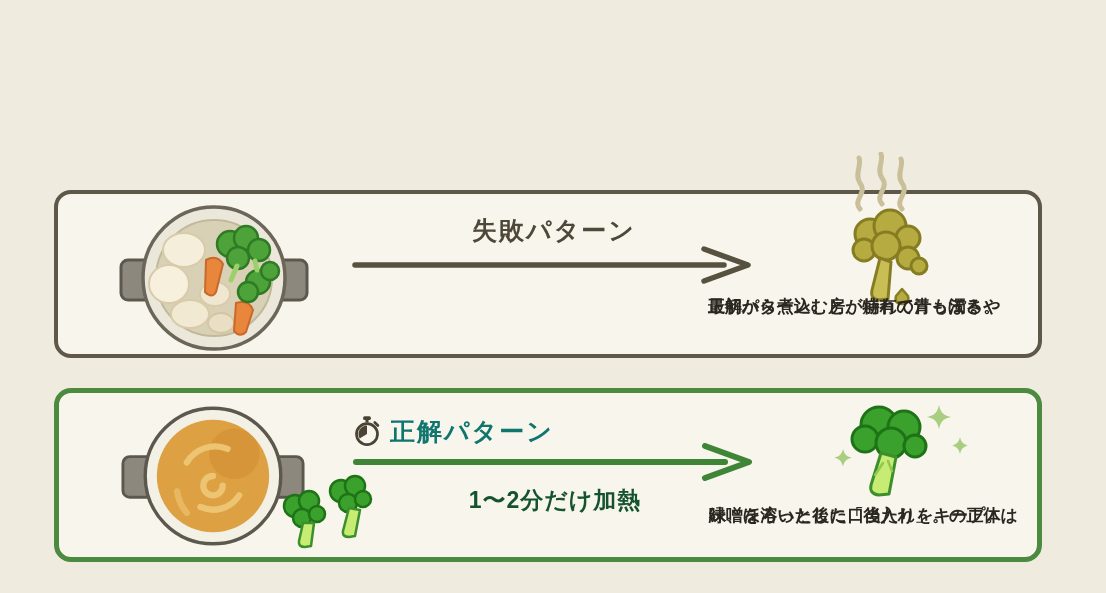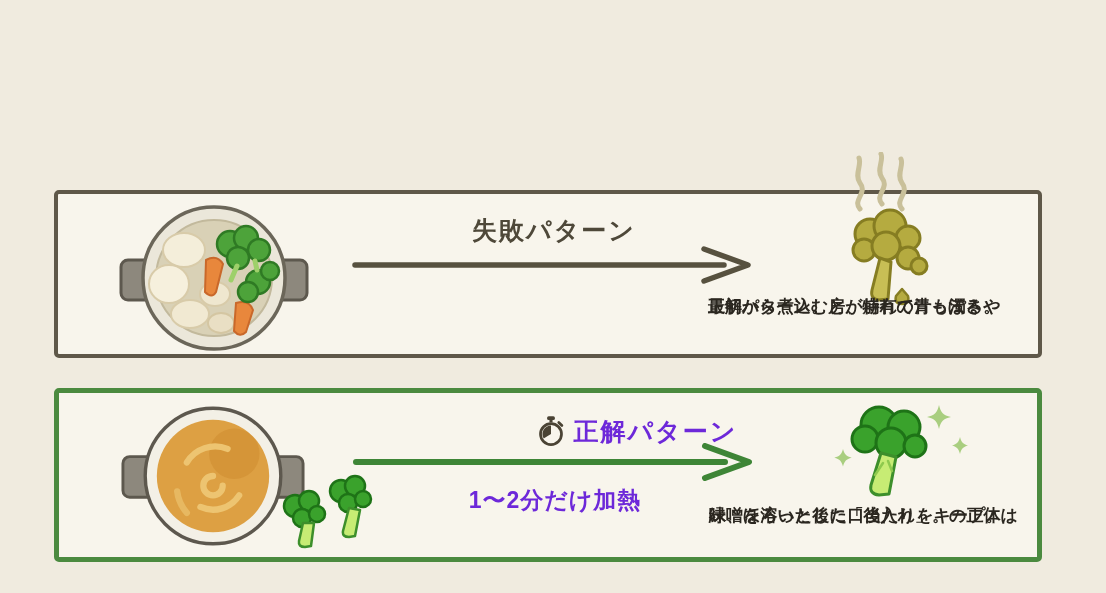--- a/index.html
+++ b/index.html
@@ -15,21 +15,21 @@
   
   .title{
     position:absolute;left:57px;top:44px;
     font-size:41px;font-weight:900;color:#2f2b24;
     line-height:1.32;letter-spacing:1px;white-space:nowrap;
   }
 
   
   .panel{
     position:absolute;left:54px;width:988px;
-    background:#f8f5ec;border-radius:5px;
+    background:#f8f5ec;border-radius:17px;
     box-sizing:border-box;
   }
   .panel-failure{top:190px;height:168px;border:4px solid #5f5849;}
   .panel-success{top:388px;height:174px;border:5px solid #4b8a3f;}
   .panel *{position:absolute;}
 
   
   .pot-failure{left:60px;top:6px;width:192px;height:156px;}
   .steam{left:786px;top:-42px;width:72px;height:60px;}
   .broccoli-bad{left:778px;top:10px;width:100px;height:106px;}
@@ -37,33 +37,33 @@
   .broccoli-raw{left:214px;top:80px;width:106px;height:84px;}
   .broccoli-fresh{left:762px;top:4px;width:156px;height:108px;}
 
   
   .flow-label{
     left:294px;top:20px;width:404px;text-align:center;
     font-size:25px;font-weight:800;letter-spacing:2px;color:#4e4839;
     white-space:nowrap;
   }
   .flow-label-green{
-    left:294px;top:22px;width:404px;text-align:center;
-    font-size:25px;font-weight:800;letter-spacing:2px;color:#6d28d9;
+    left:294px;top:22px;width:404px;text-align:left;
+    font-size:25px;font-weight:800;letter-spacing:2px;color:#0f766e;
     white-space:nowrap;
   }
   .flow-label-green .timer{
     position:relative;display:inline-block;width:28px;height:32px;
     vertical-align:-5px;margin-right:9px;
   }
   .arrow{left:294px;top:52px;width:404px;height:38px;}
   .panel-success .arrow{top:50px;}
   .duration{
     left:294px;top:92px;width:404px;text-align:center;
-    font-size:23px;font-weight:800;letter-spacing:1px;color:#6d28d9;
+    font-size:23px;font-weight:800;letter-spacing:1px;color:#14532d;
     white-space:nowrap;
   }
 
   
   .caption{
     left:650px;top:102px;width:360px;text-align:center;
     font-size:17px;font-weight:700;line-height:1.34;color:#2b2720;
     white-space:nowrap;
   }
   .panel-success .caption{top:112px;}

